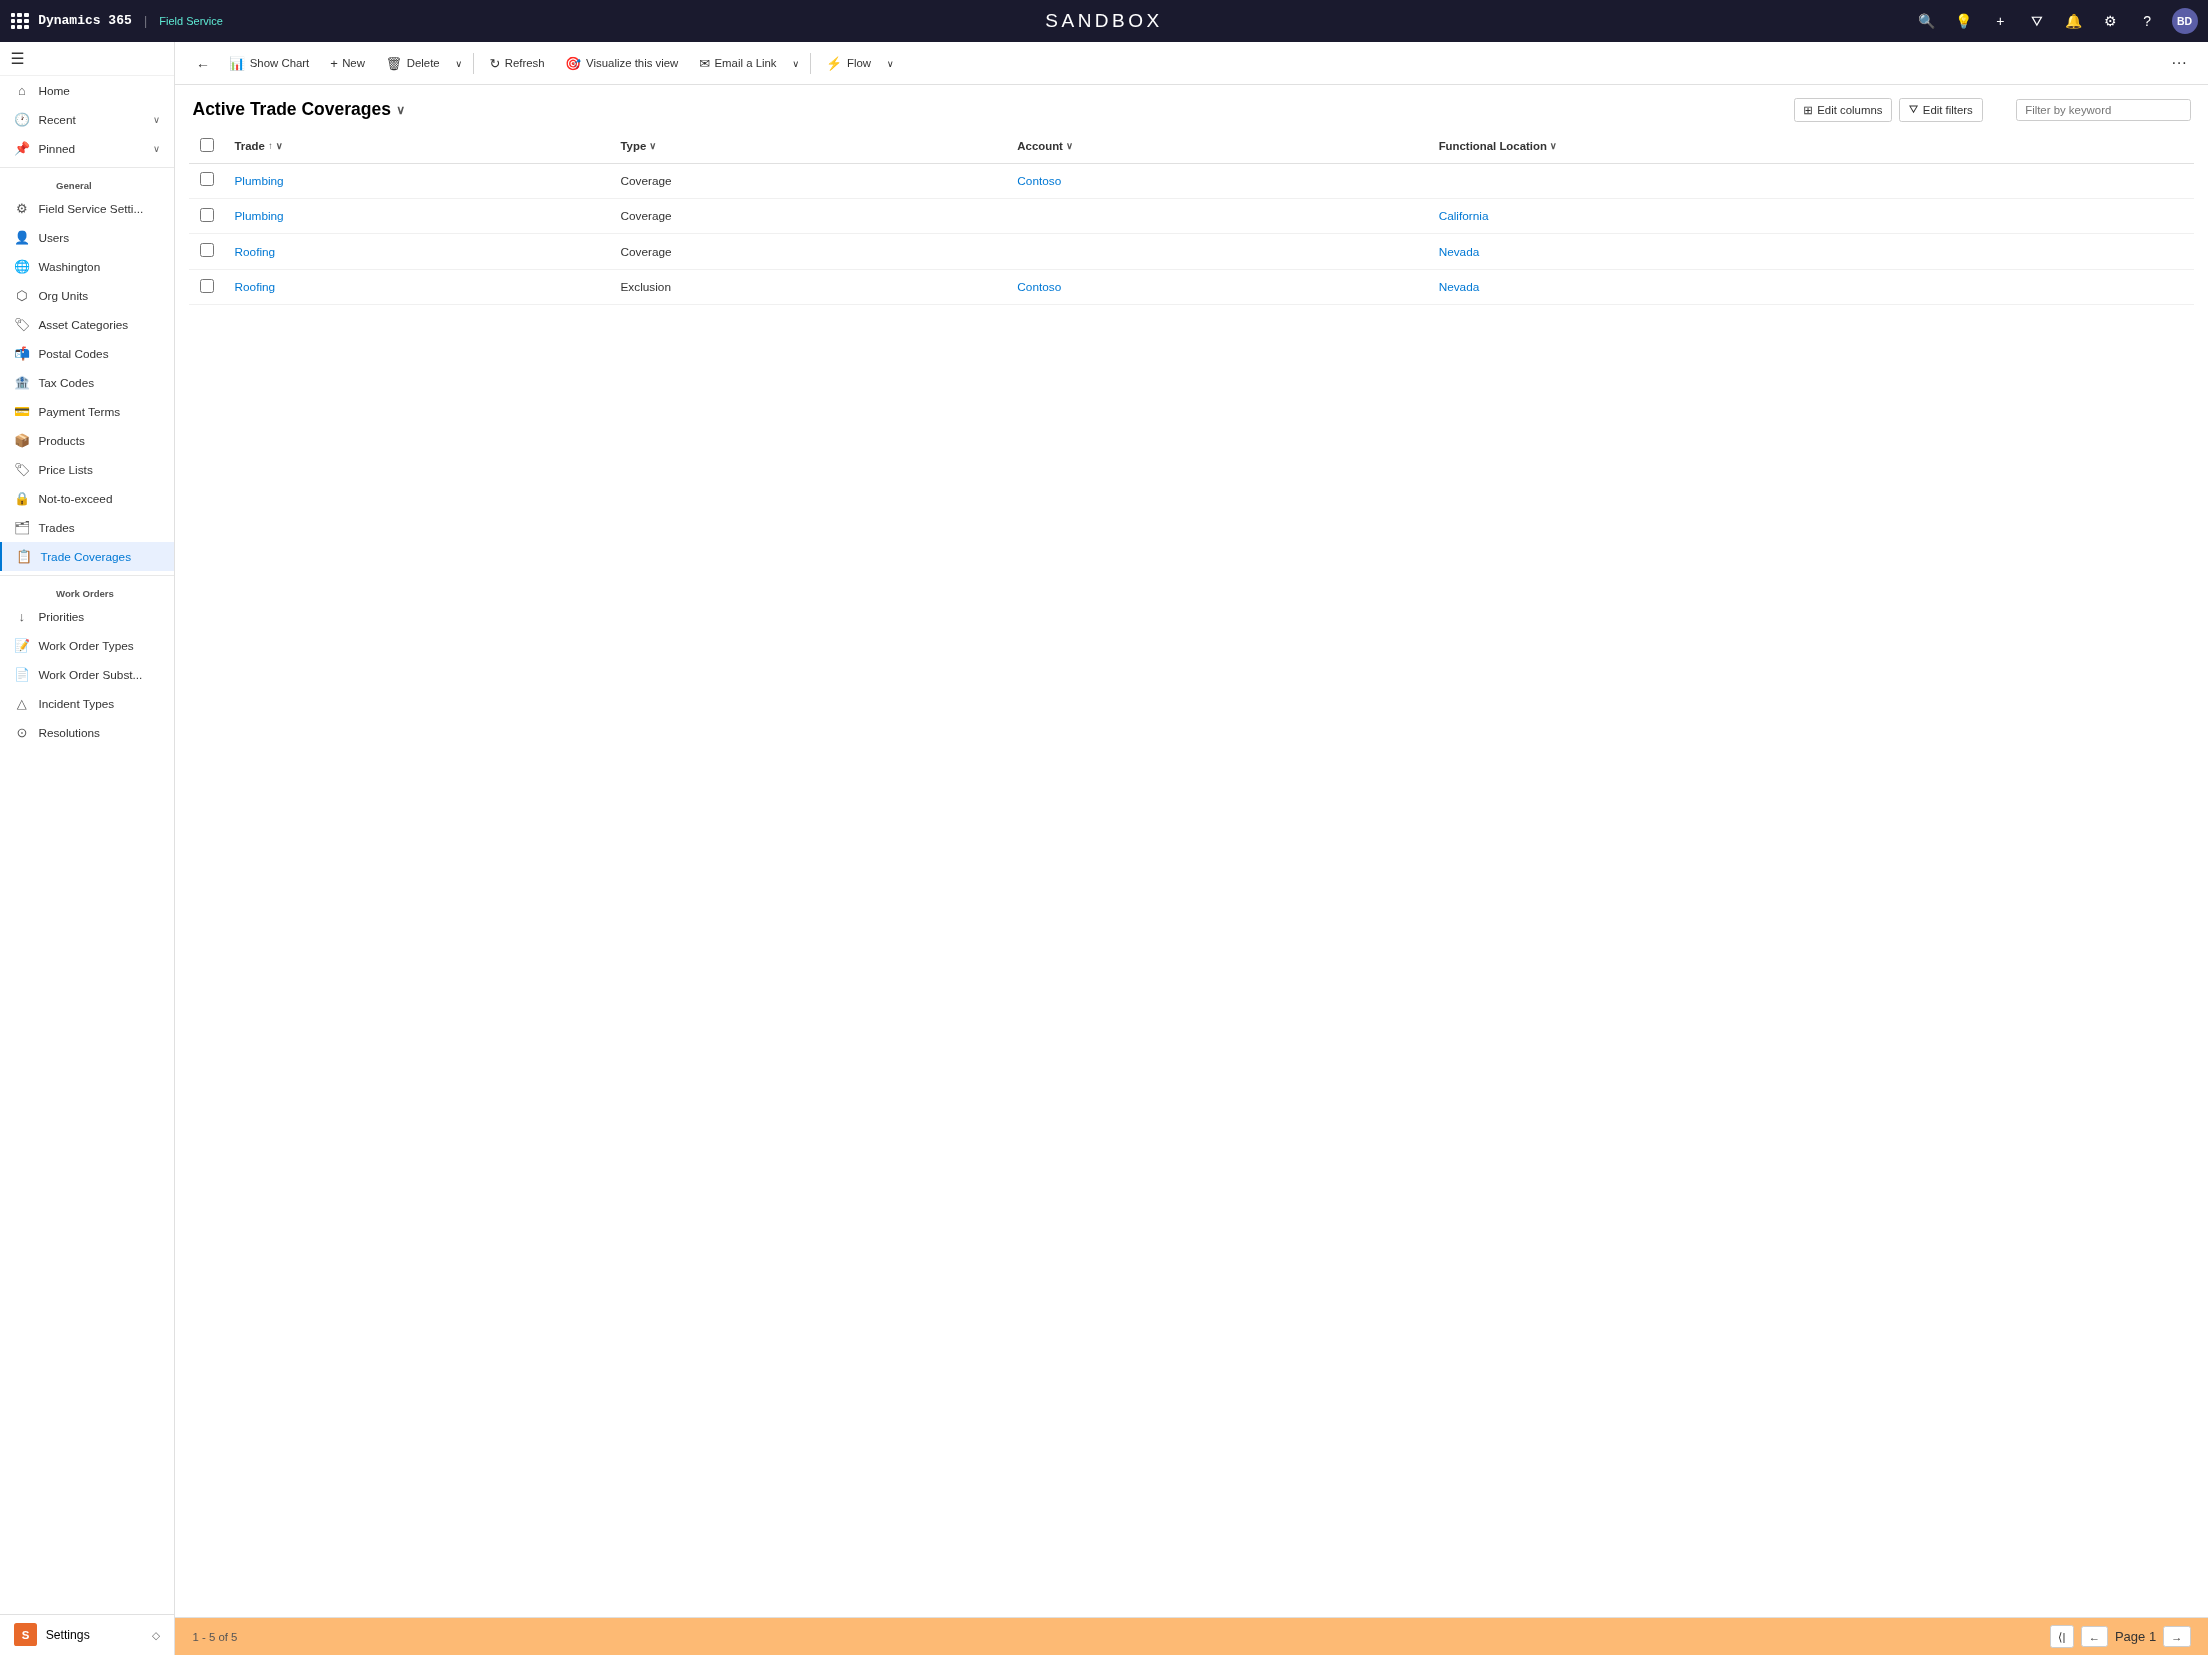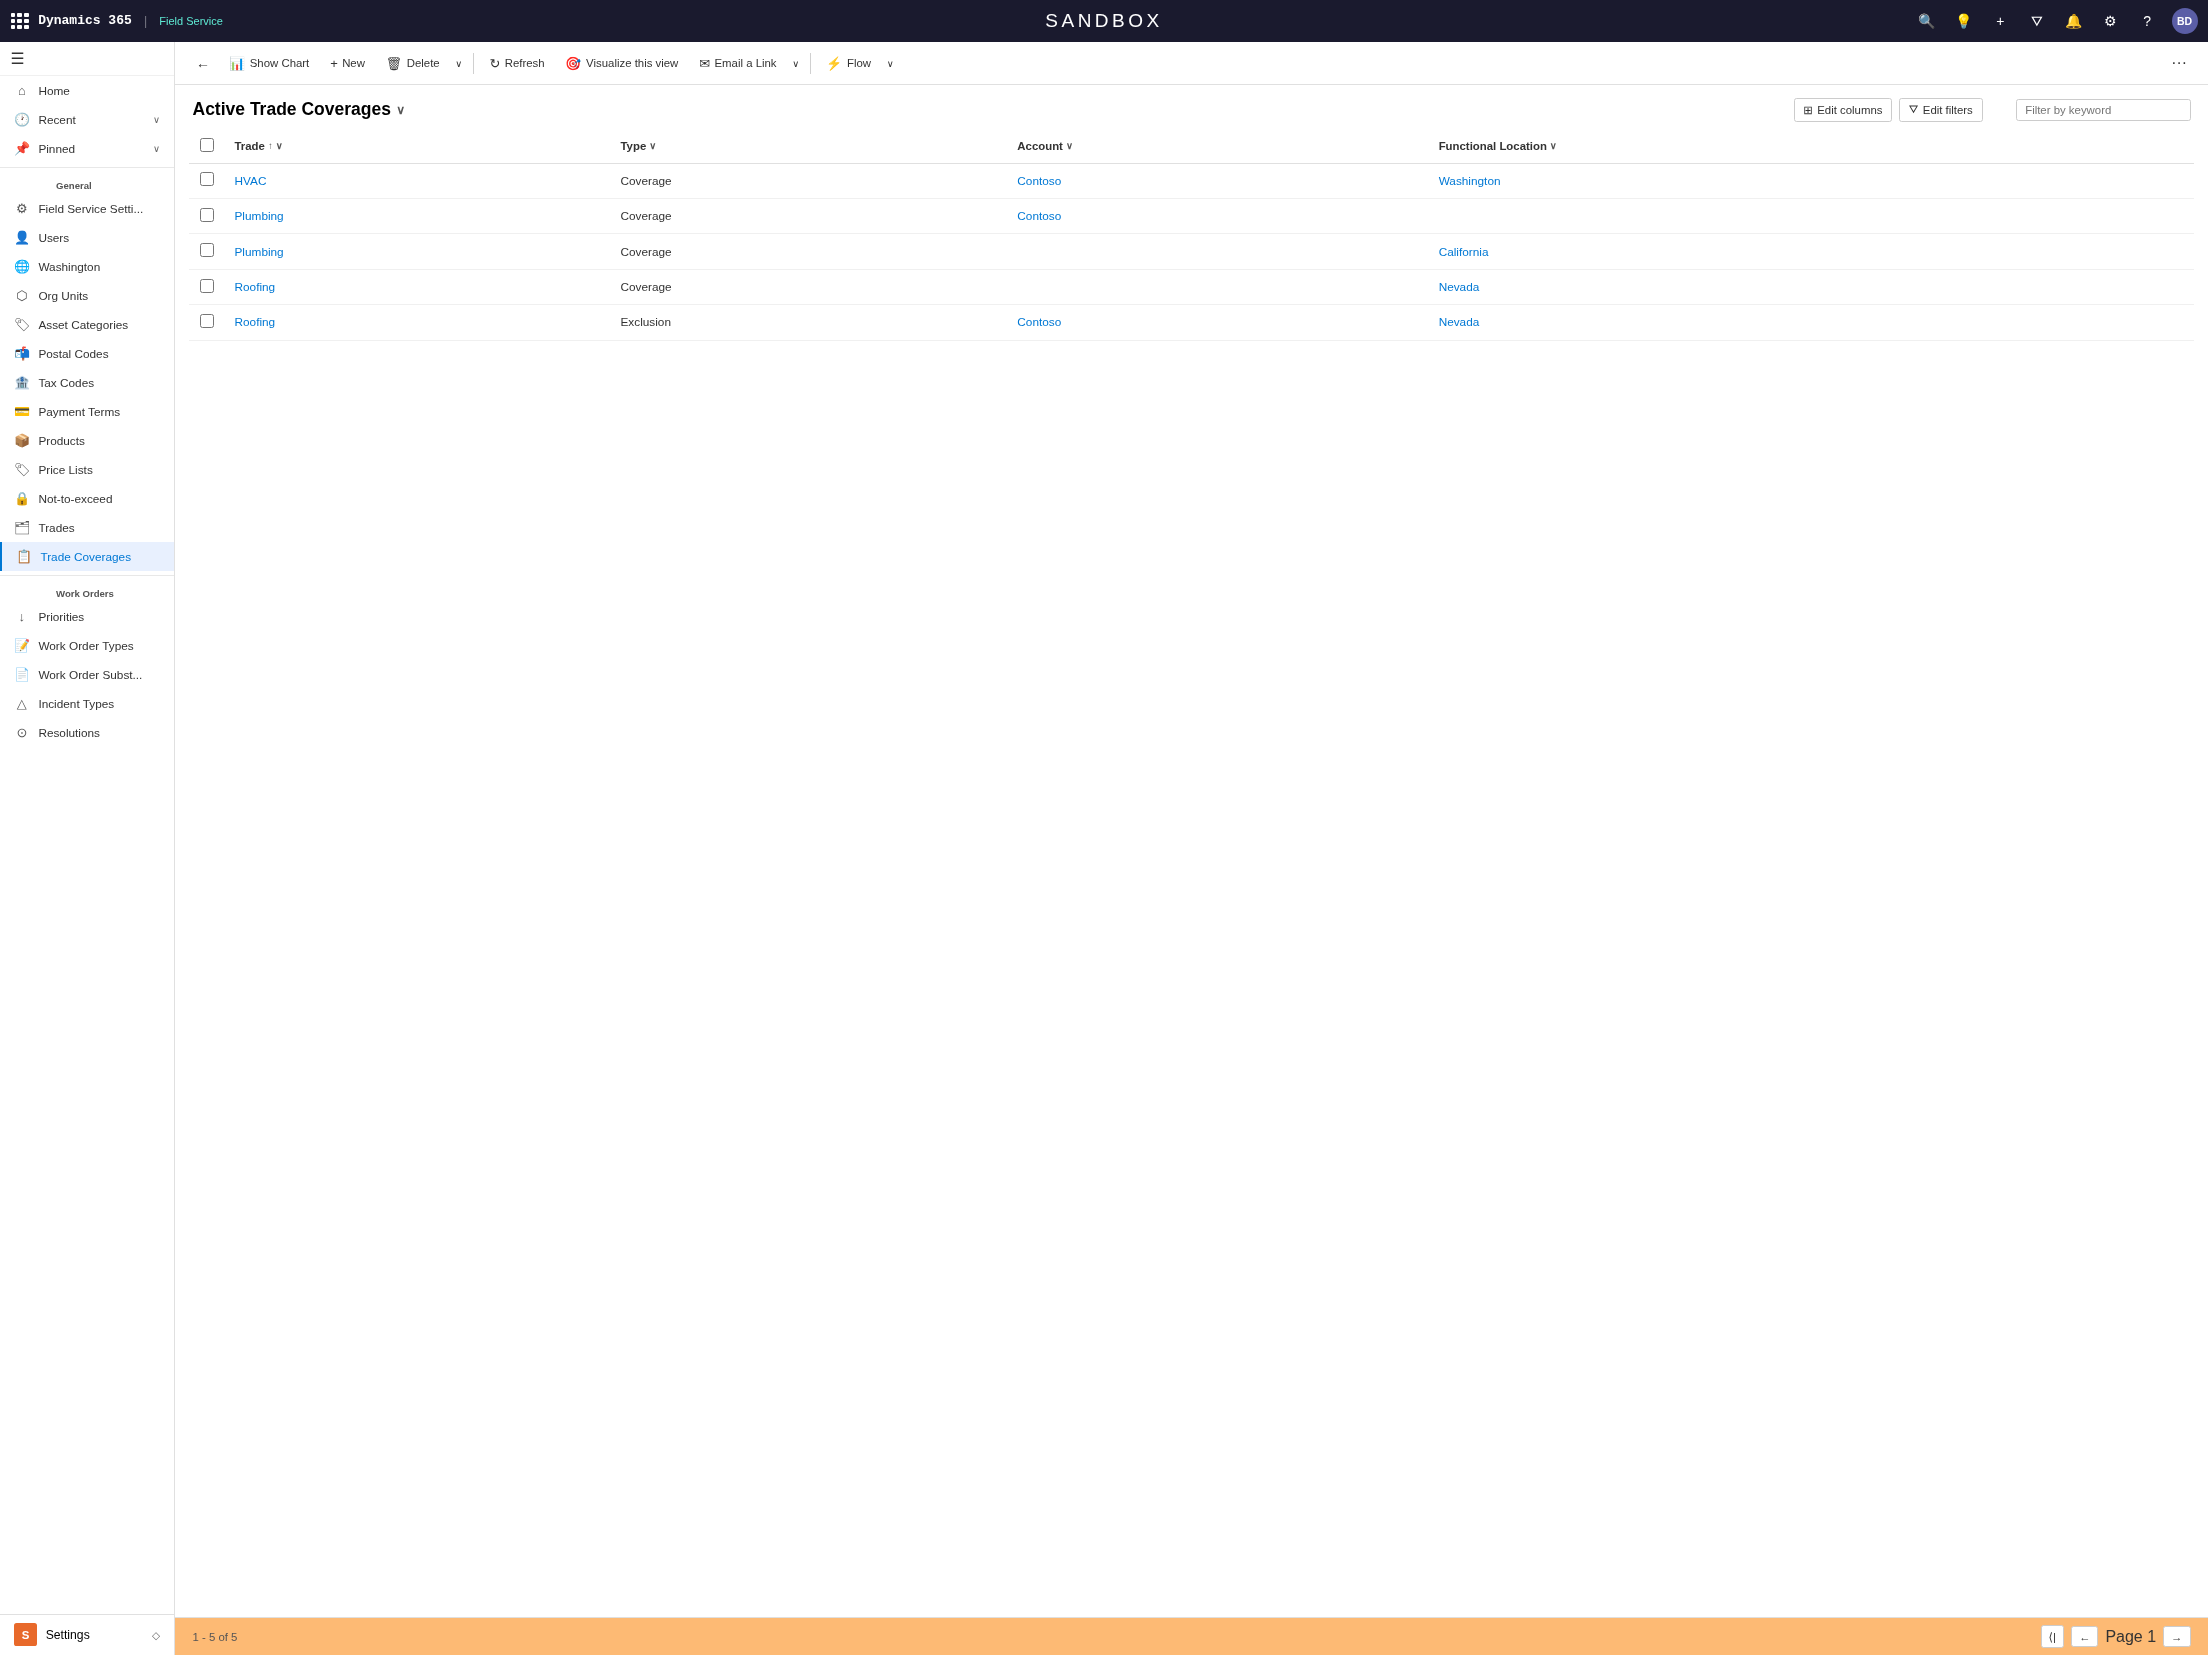--- a/index.html
+++ b/index.html
@@ -76,21 +76,21 @@
     .td-link { color: #0078d4; cursor: pointer; text-decoration: none; }
     .checkbox-col { width: 35px; }
     .row-checkbox { width: 14px; height: 14px; cursor: pointer; }
     .select-all-checkbox { width: 14px; height: 14px; cursor: pointer; }
 
     
     .status-bar { display: flex; align-items: center; justify-content: space-between; padding: 7px 17.5px; border-top: 0.9px solid #e0e0e0; font-size: 11.4px; color: #555; flex-shrink: 0; background: #fdba74; }
     .pagination-controls { display: flex; align-items: center; gap: 7px; }
     .page-btn { padding: 3.5px 7px; border: 0.9px solid #ccc; background: #fff; cursor: pointer; font-size: 11.4px; border-radius: 2.6px; color: #333; }
     .page-btn:disabled { color: #aaa; cursor: not-allowed; }
-    .page-label { font-size: 16px; color: #333; }
+    .page-label { font-size: 13px; color: #333; }
   </style>
 </head>
 <body>
 
 <div class="top-nav">
   <div class="top-nav-left">
     <div class="waffle-icon">
       <div class="waffle-dot"></div>
         <div class="waffle-dot"></div>
         <div class="waffle-dot"></div>
@@ -318,27 +318,20 @@
             <th>
               <div class="col-header">
                 <span>Functional Location</span>
                 <span class="filter-icon">∨</span>
               </div>
             </th>
           </tr>
         </thead>
         <tbody id="table-body">
 
-        <tr>
-              <td class="checkbox-col"><input type="checkbox" class="row-checkbox" style=""></td>
-              <td><a class="td-link" href="#">HVAC</a></td>
-              <td>Coverage</td>
-              <td><a class="td-link" href="#">Contoso</a></td>
-              <td><a class="td-link" href="#">Washington</a></td>
-            </tr>
             <tr>
               <td class="checkbox-col"><input type="checkbox" class="row-checkbox" style=""></td>
               <td><a class="td-link" href="#">Plumbing</a></td>
               <td>Coverage</td>
               <td><a class="td-link" href="#">Contoso</a></td>
               <td></td>
             </tr>
             <tr>
               <td class="checkbox-col"><input type="checkbox" class="row-checkbox" style=""></td>
               <td><a class="td-link" href="#">Plumbing</a></td>

